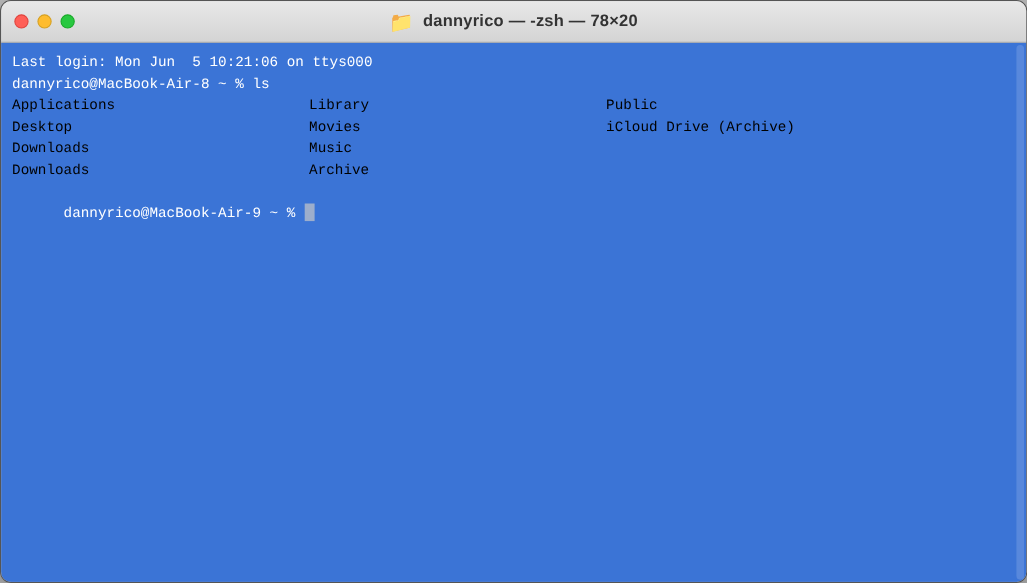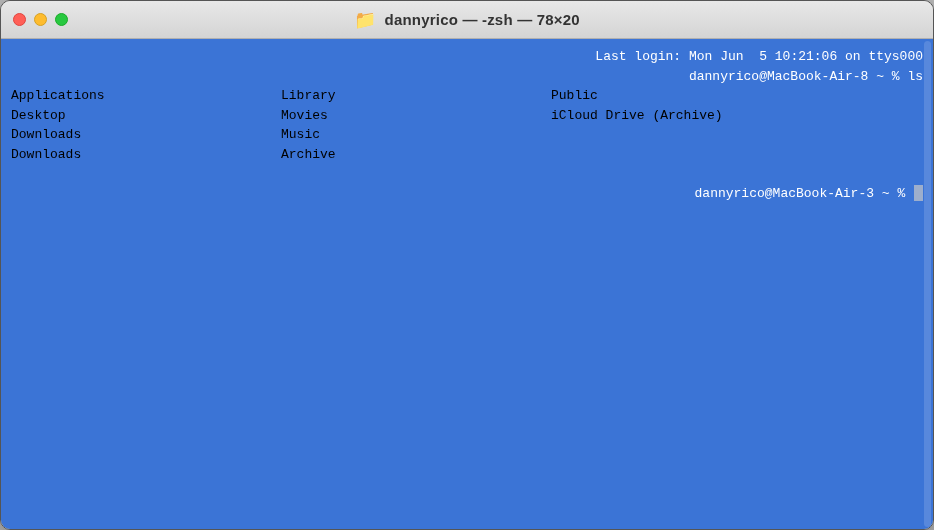--- a/index.html
+++ b/index.html
@@ -95,21 +95,20 @@
       font-size: 13px;
       color: #ffffff;
       line-height: 1.45;
       overflow: hidden;
       position: relative;
     }
 
     .terminal-line {
       white-space: pre;
       line-height: 1.5;
-      text-align: right;
     }
 
     .ls-grid {
       display: grid;
       grid-template-columns: 270px 270px auto;
       margin: 0;
     }
 
     .ls-cell {
       font-family: 'Menlo', 'Monaco', 'Courier New', monospace;
@@ -171,18 +170,18 @@
       <span class="ls-cell">Downloads</span>
       <span class="ls-cell">Music</span>
       <span class="ls-cell"></span>
 
       <span class="ls-cell">Downloads</span>
       <span class="ls-cell">Archive</span>
       <span class="ls-cell"></span>
     </div>
 
     <div class="terminal-line">
-      <span>dannyrico@MacBook-Air-3 ~ % </span><span class="cursor"></span>
+      <span>dannyrico@MacBook-Air-9 ~ % </span><span class="cursor"></span>
     </div>
 
     <div class="scrollbar"></div>
   </div>
 </div>
 
 </body></html>

